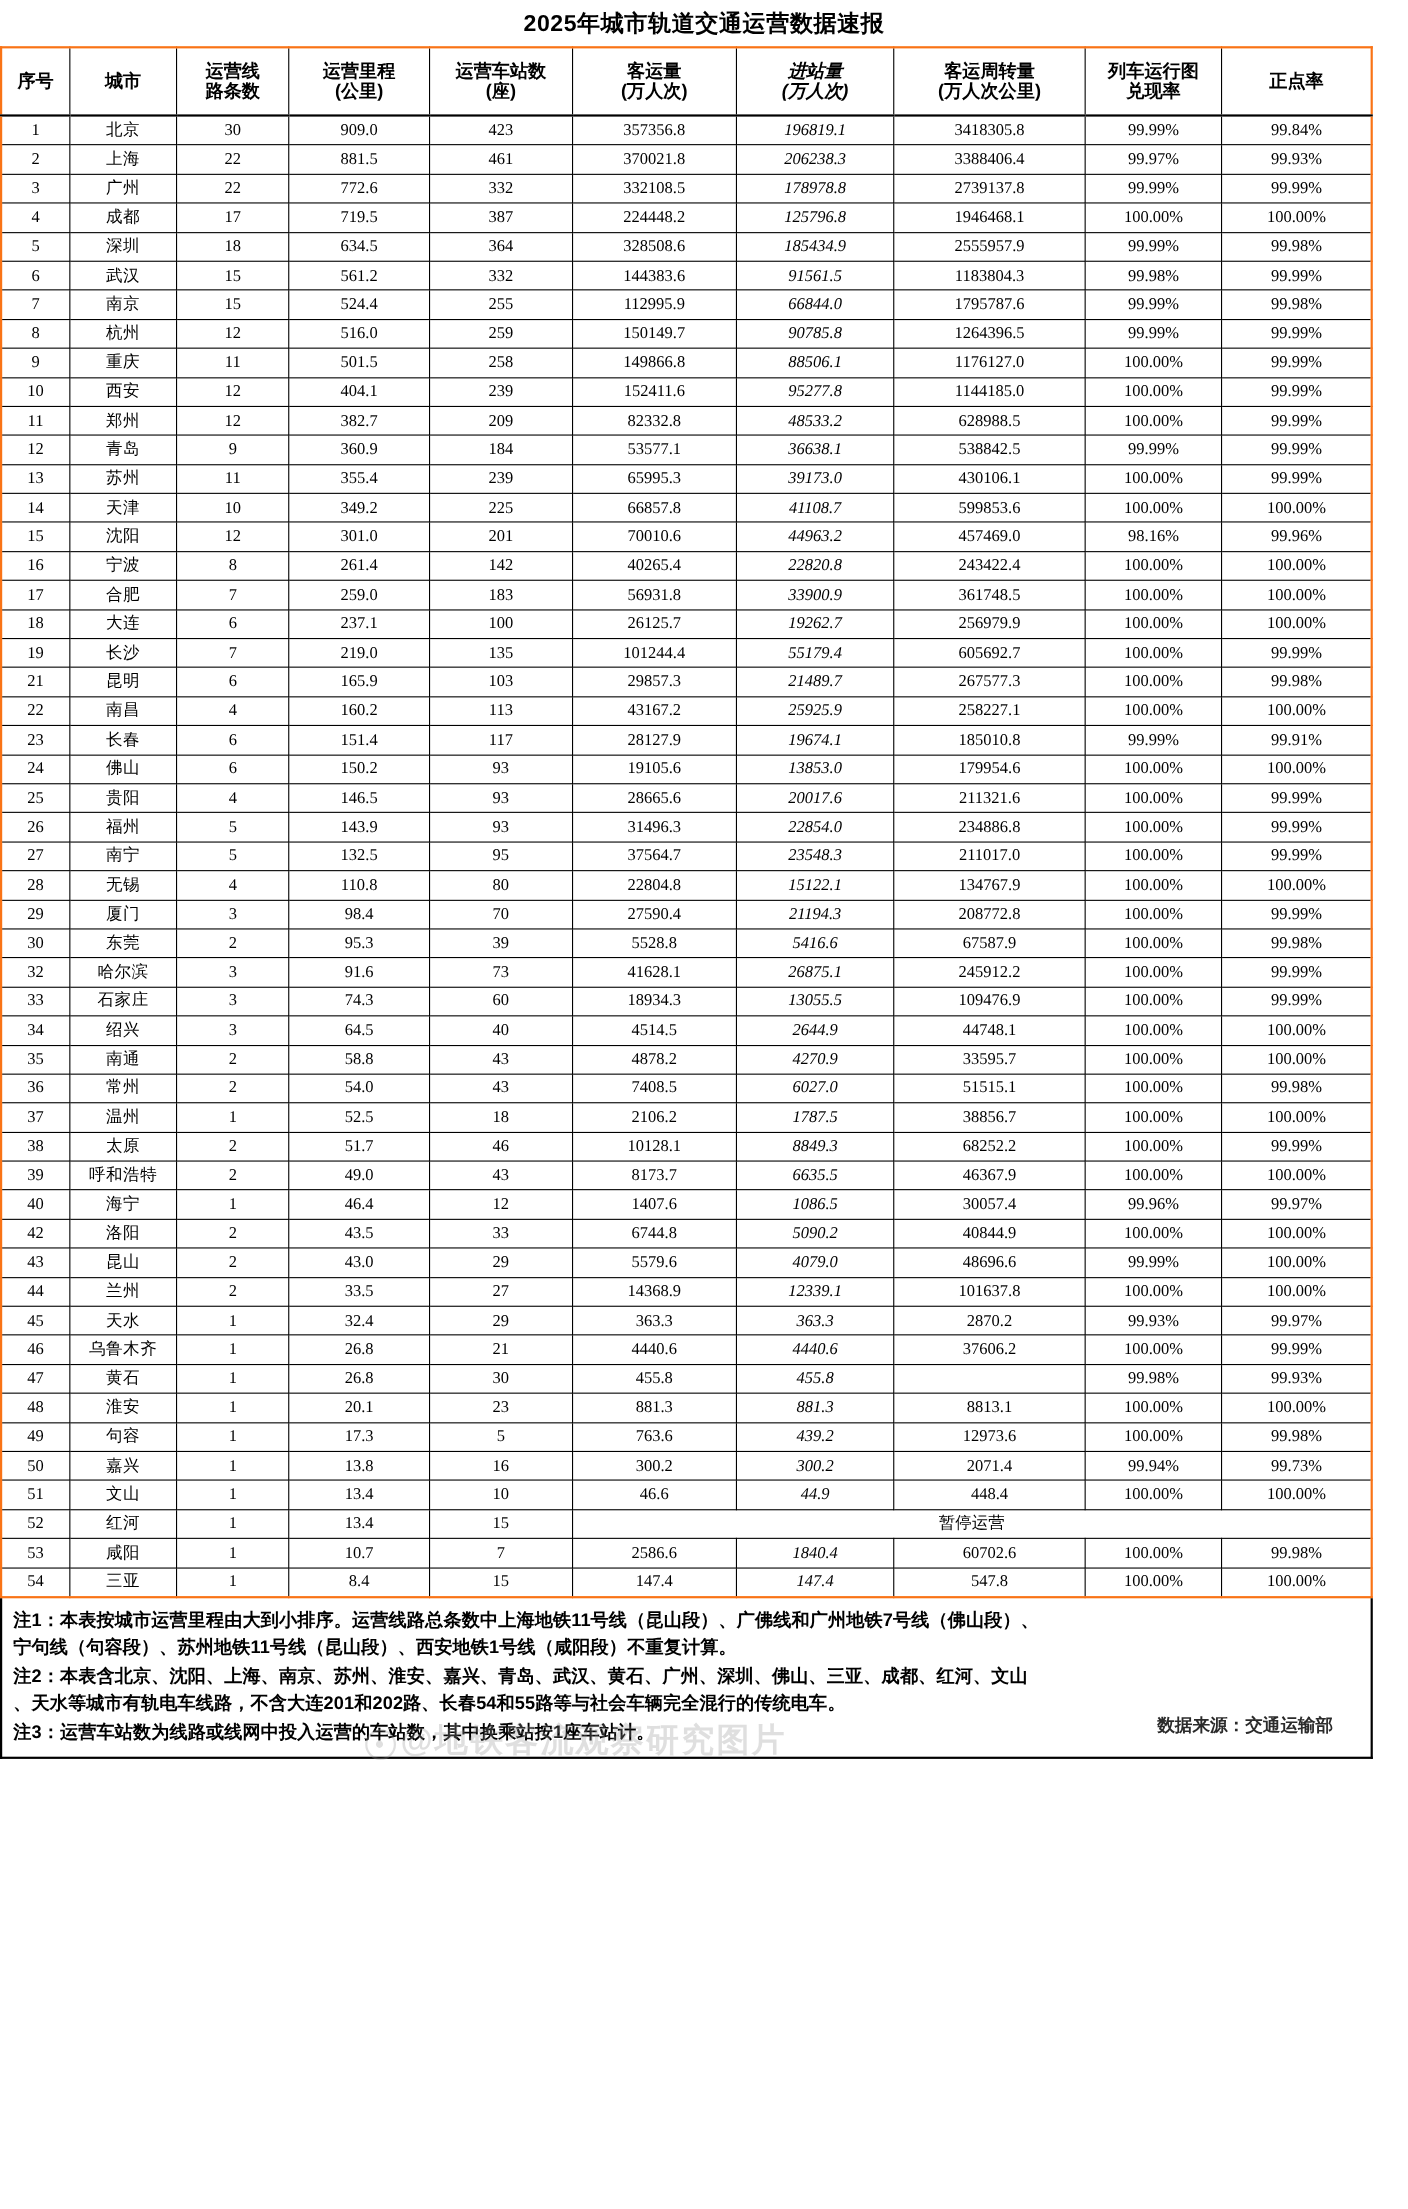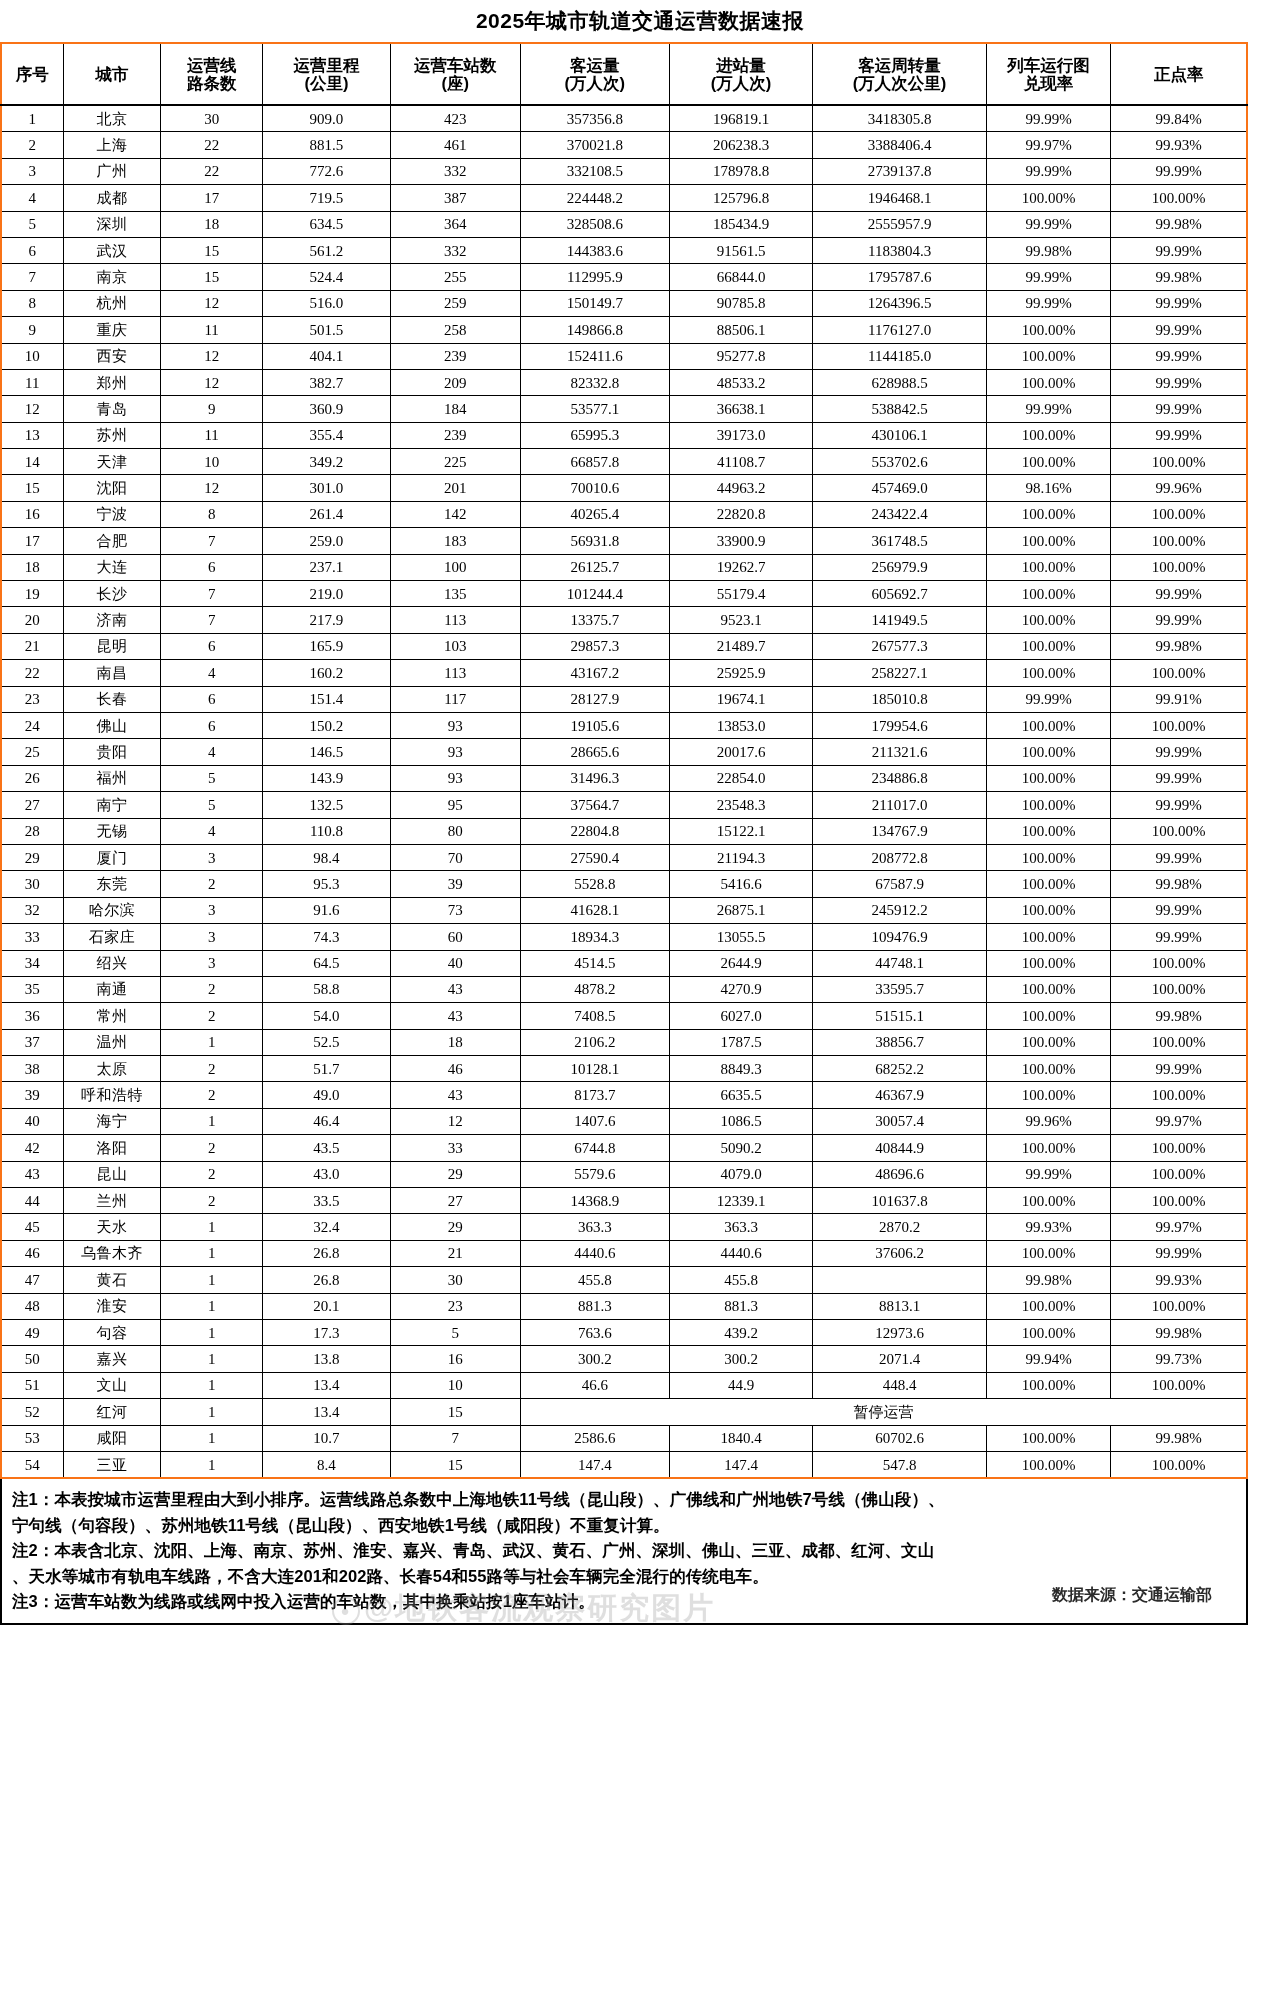--- a/index.html
+++ b/index.html
@@ -56,21 +56,21 @@
     font-family: "Liberation Sans", "DejaVu Sans", sans-serif;
     border-bottom: 2px solid #000;
   }
   thead th .hl { display: block; }
   .c-seq   { width: 54px; }
   .c-city  { width: 86px; }
   .c-lines { width: 90px; margin-top: 42px; }
   .c-km    { width: 113px; }
   .c-sta   { width: 115px; }
   .c-vol   { width: 132px; }
-  .c-entry { width: 127px; }
+  .c-entry { width: 127px; font-style: italic; }
   .c-turn  { width: 154px; }
   .c-real  { width: 110px; }
   .c-punc  { width: 120px; }
   td.city { font-size: 15.5px; letter-spacing: 0.5px; }
   td.suspend { font-size: 16px; }
   .notes {
     border: 2px solid #000;
     border-top: none;
     width: 1248px;
     box-sizing: border-box;
@@ -328,21 +328,21 @@
           <td class="c-punc">99.99%</td>
         </tr>
         <tr>
           <td class="c-seq">14</td>
           <td class="c-city city">天津</td>
           <td class="c-lines">10</td>
           <td class="c-km">349.2</td>
           <td class="c-sta">225</td>
           <td class="c-vol">66857.8</td>
           <td class="c-entry">41108.7</td>
-          <td class="c-turn">553702.6</td>
+          <td class="c-turn">599853.6</td>
           <td class="c-real">100.00%</td>
           <td class="c-punc">100.00%</td>
         </tr>
         <tr>
           <td class="c-seq">15</td>
           <td class="c-city city">沈阳</td>
           <td class="c-lines">12</td>
           <td class="c-km">301.0</td>
           <td class="c-sta">201</td>
           <td class="c-vol">70010.6</td>
@@ -389,32 +389,20 @@
         </tr>
         <tr>
           <td class="c-seq">19</td>
           <td class="c-city city">长沙</td>
           <td class="c-lines">7</td>
           <td class="c-km">219.0</td>
           <td class="c-sta">135</td>
           <td class="c-vol">101244.4</td>
           <td class="c-entry">55179.4</td>
           <td class="c-turn">605692.7</td>
-          <td class="c-real">100.00%</td>
-          <td class="c-punc">99.99%</td>
-        </tr>
-        <tr>
-          <td class="c-seq">20</td>
-          <td class="c-city city">济南</td>
-          <td class="c-lines">7</td>
-          <td class="c-km">217.9</td>
-          <td class="c-sta">113</td>
-          <td class="c-vol">13375.7</td>
-          <td class="c-entry">9523.1</td>
-          <td class="c-turn">141949.5</td>
           <td class="c-real">100.00%</td>
           <td class="c-punc">99.99%</td>
         </tr>
         <tr>
           <td class="c-seq">21</td>
           <td class="c-city city">昆明</td>
           <td class="c-lines">6</td>
           <td class="c-km">165.9</td>
           <td class="c-sta">103</td>
           <td class="c-vol">29857.3</td>

